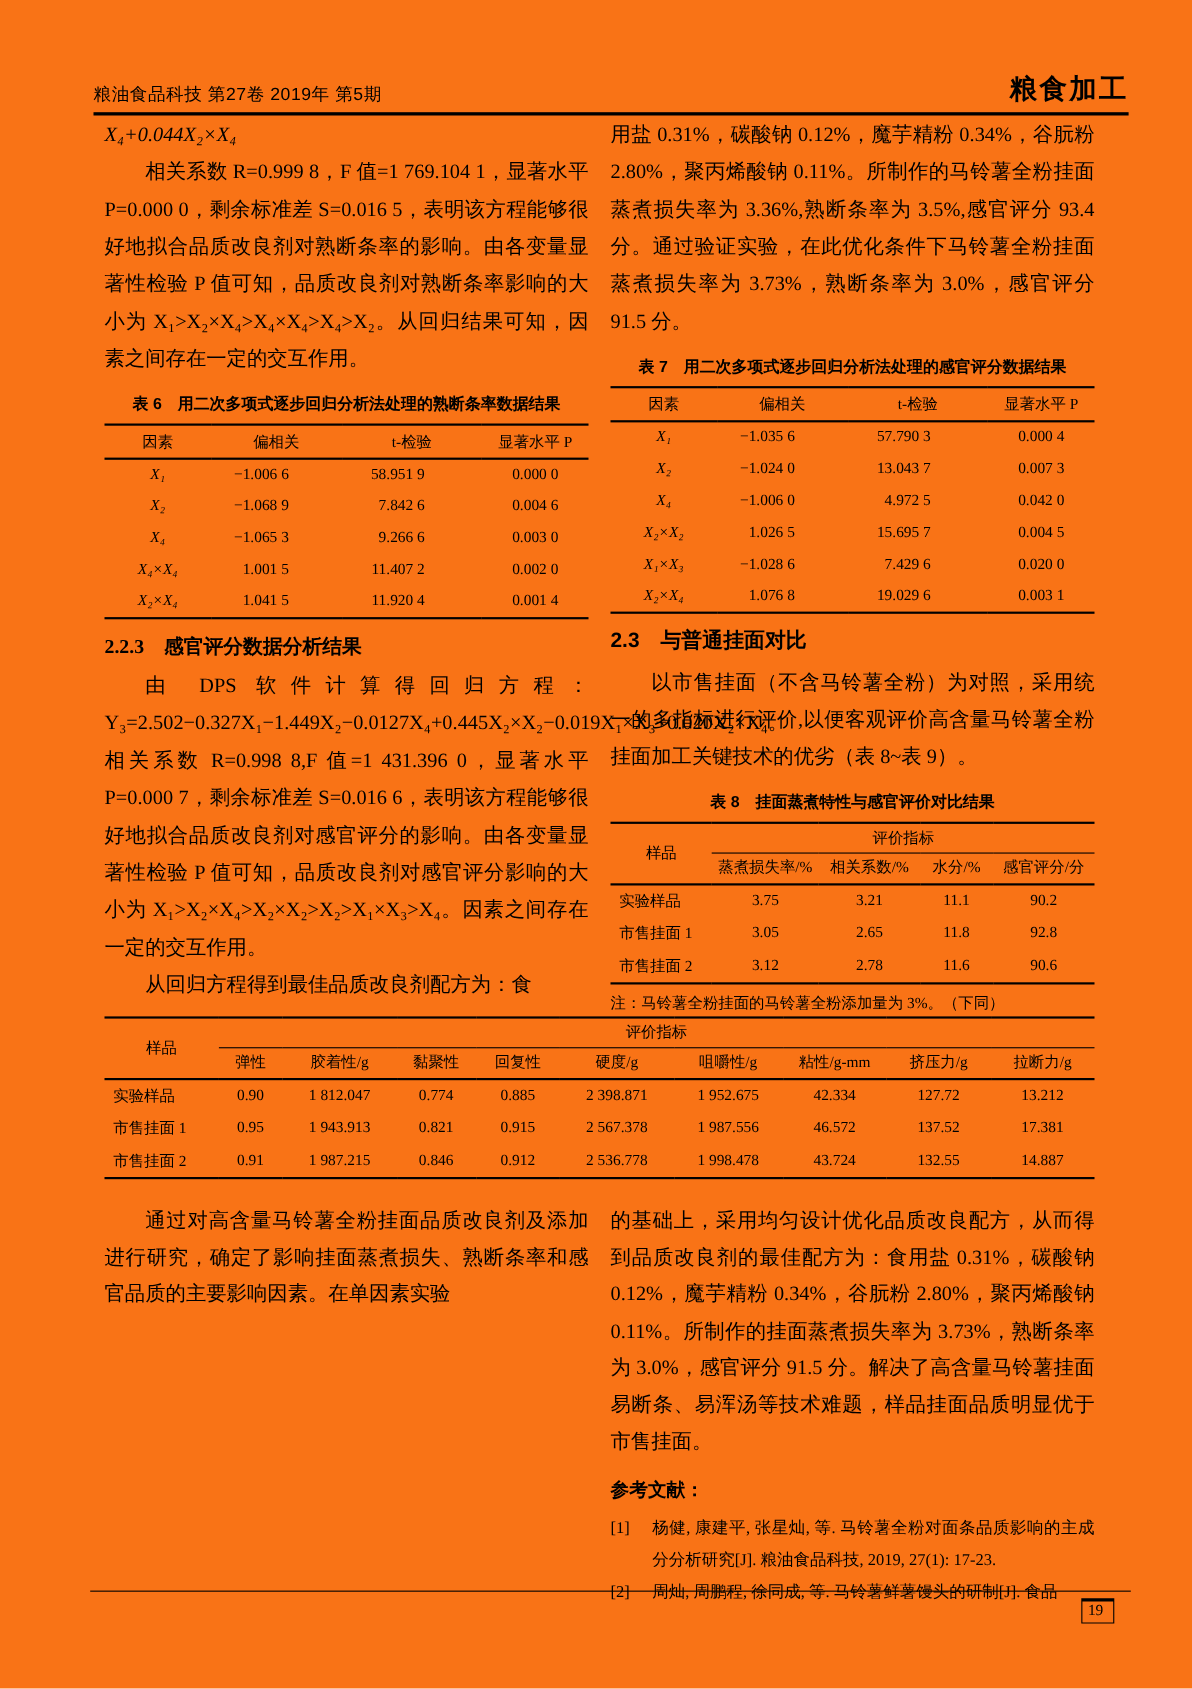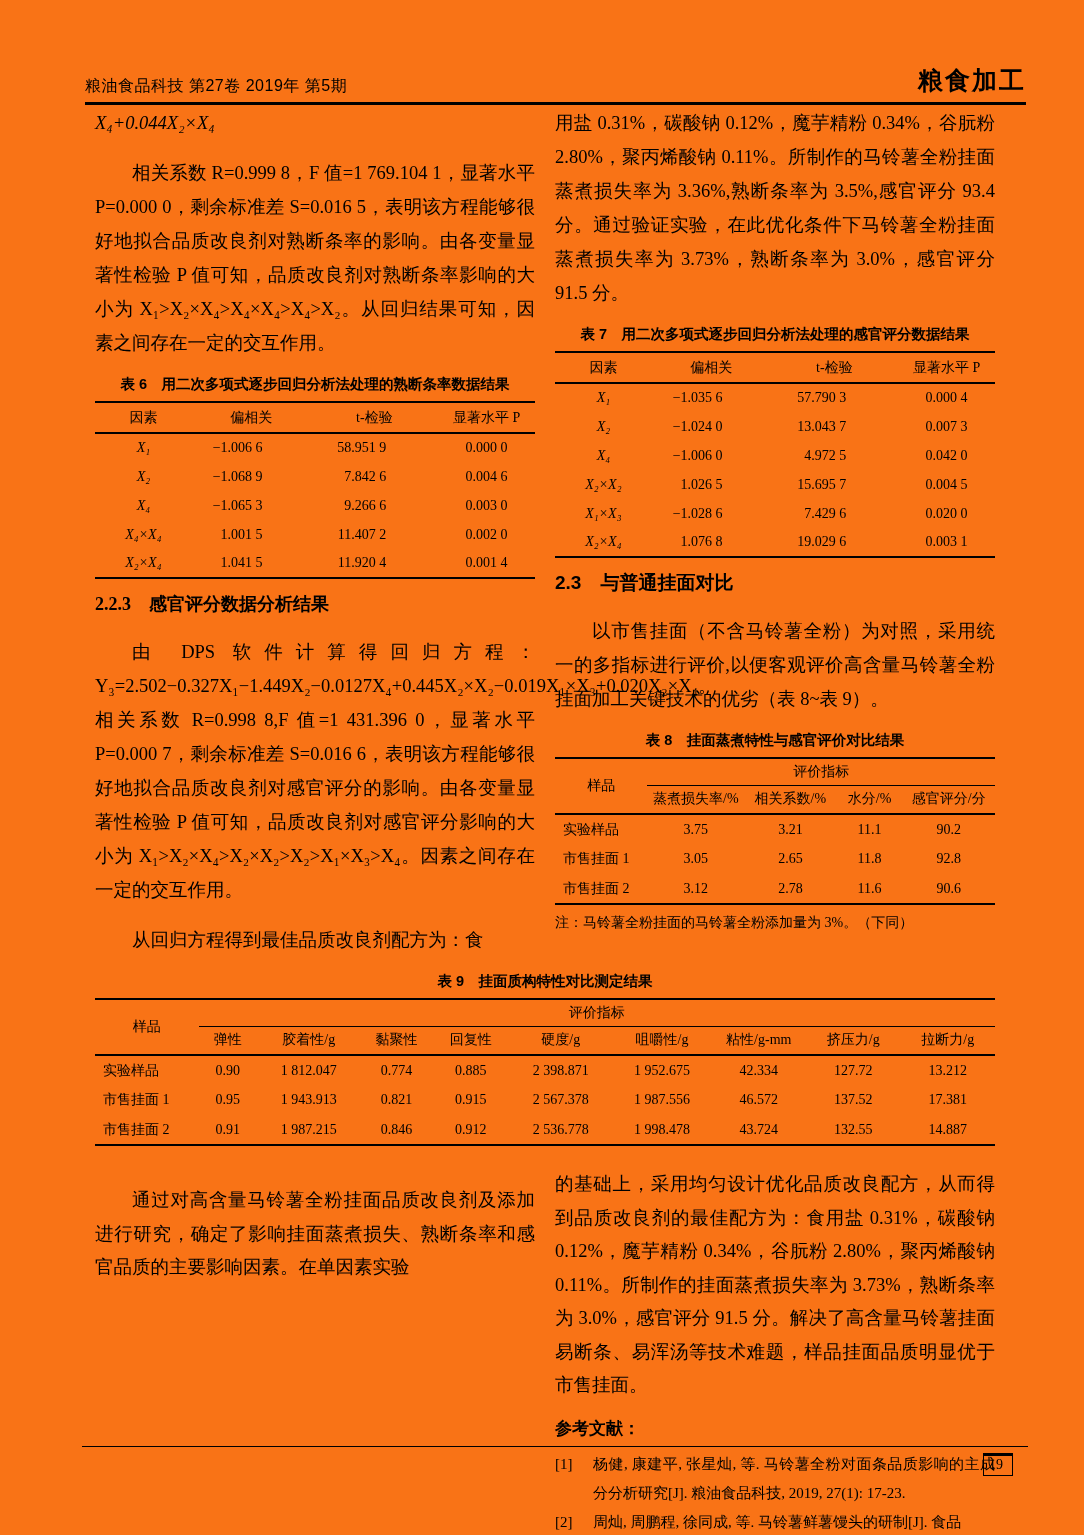--- a/index.html
+++ b/index.html
@@ -13,21 +13,21 @@
          border-bottom:3px solid #000; padding-bottom:5px; }
   .hdr-left { font-family:"Liberation Sans","DejaVu Sans",sans-serif; font-size:16px; letter-spacing:.5px; }
   .hdr-right { font-family:"Liberation Sans","DejaVu Sans",sans-serif; font-size:25px; font-weight:bold; letter-spacing:2px; }
 
   
   .content { position:absolute; top:106px; left:95px; width:900px; }
   .cols { display:flex; gap:20px; }
   .col { width:440px; }
 
   p.body { font-size:18.5px; line-height:34px; text-align:justify; }
-  p.indent { text-indent:2em;margin-top:16px; }
+  p.indent { text-indent:2em; }
   .formula { font-size:18.5px; line-height:34px; font-style:italic; }
 
   .h-sub { font-size:18px; font-weight:600; line-height:30px; margin:10px 0 4px 0; }
   .h-sec { font-family:"Liberation Sans","DejaVu Sans",sans-serif; font-size:19px; font-weight:bold;
            line-height:30px; margin:10px 0 6px 0; }
   .h-concl { font-family:"Liberation Sans","DejaVu Sans",sans-serif; font-size:20px; font-weight:bold;
              line-height:32px; margin:10px 0 6px 0; }
 
   .tbl-caption { font-family:"Liberation Sans","DejaVu Sans",sans-serif; font-weight:bold;
                  font-size:14.5px; text-align:center; margin:14px 0 7px 0; line-height:20px; }
@@ -246,21 +246,20 @@
                 <td>2.78</td>
                 <td>11.6</td>
                 <td>90.6</td>
               </tr>
             </tbody>
         </table>
         <div class="tbl-note">注：马铃薯全粉挂面的马铃薯全粉添加量为 3%。（下同）</div>
       </div>
     </div>
 
-    <div class="tbl-caption">表 9　挂面质构特性对比测定结果</div>
     <table class="stat grouped">
       <colgroup>
         <col style="width:11.5%">
           <col style="width:6.5%">
           <col style="width:11.5%">
           <col style="width:8%">
         <col style="width:8.5%">
           <col style="width:11.5%">
           <col style="width:11%">
           <col style="width:10.5%">

